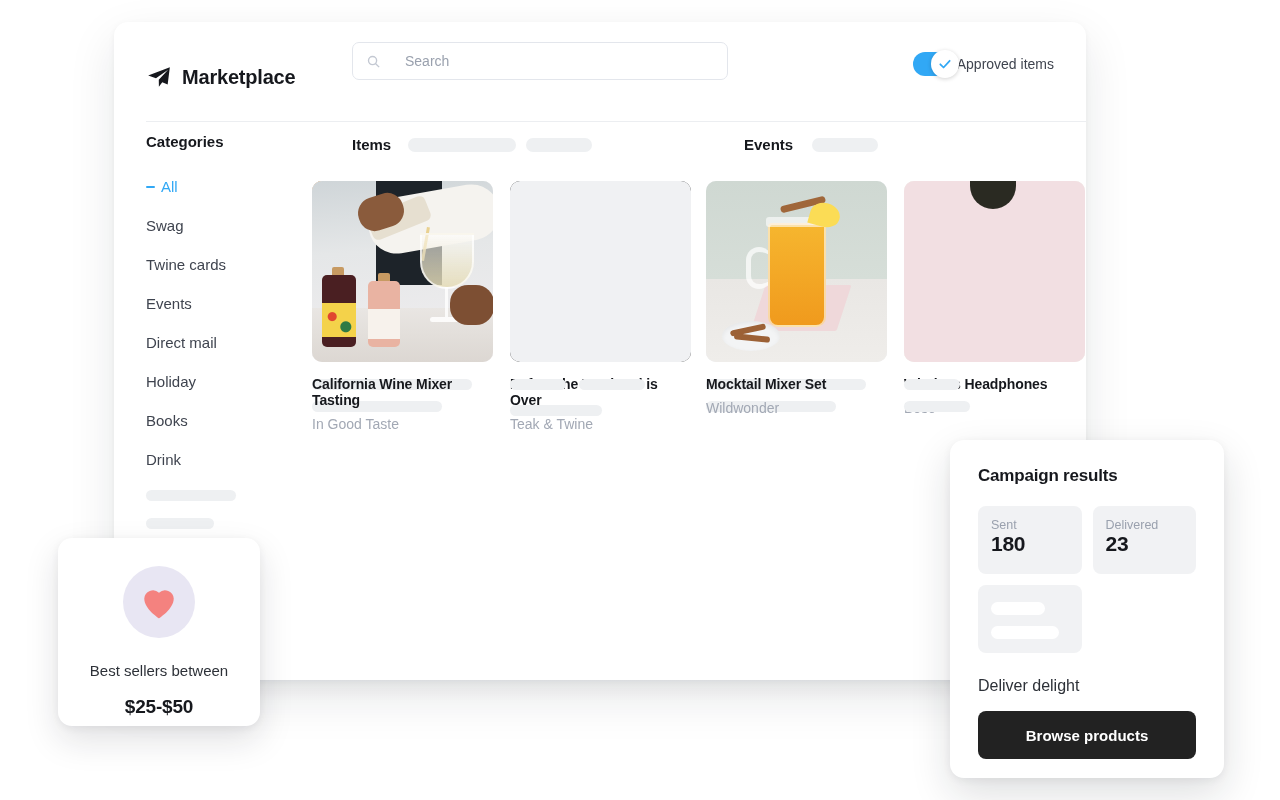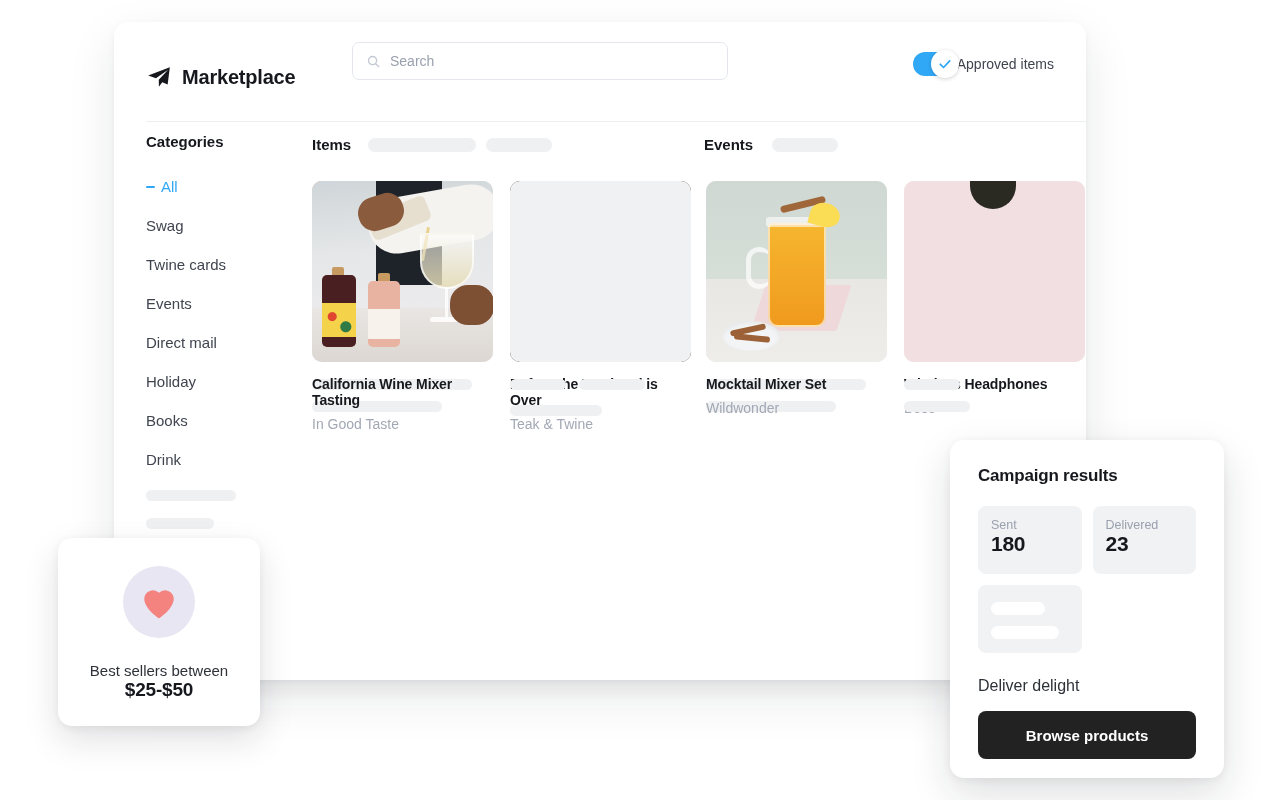--- a/index.html
+++ b/index.html
@@ -32,21 +32,21 @@
   }
   .brand { position:absolute; left:32px; top:42px; display:flex; align-items:center; gap:10px; }
   .brand-icon { width:26px; height:26px; display:block; color:#16181d; }
   .brand-title { font-size:20px; font-weight:700; color:#16181d; letter-spacing:-.2px; }
 
   .search-box {
     position:absolute; left:238px; top:20px;
     width:376px; height:38px;
     border:1px solid #e3e6ec; border-radius:7px;
     background:#fff;
-    display:flex; align-items:center; gap:9px; padding:0 13px;
+    display:flex; align-items:center; gap:24px; padding:0 13px;
   }
   .search-icon { width:15px; height:15px; color:#c3c8d2; flex:0 0 auto; }
   .search-placeholder { font-size:14px; color:#9aa1ae; }
 
   .toggle-wrap { position:absolute; right:32px; top:30px; display:flex; align-items:center; }
   .switch {
     position:relative; width:44px; height:24px; border-radius:12px;
     background:#31a8f5;
   }
   .switch .knob {
@@ -68,21 +68,21 @@
   .sidebar { position:absolute; left:32px; top:12px; width:168px; }
   .sidebar-title { font-size:15px; font-weight:700; color:#16181d; margin-bottom:28px; }
   .cat-item { font-size:15px; color:#3f444f; margin-bottom:22px; cursor:pointer; }
   .cat-item.active { color:#31a8f5; display:flex; align-items:center; gap:6px; font-weight:500; }
   .cat-dash { display:inline-block; width:9px; height:2px; background:#31a8f5; border-radius:1px; }
   .skel { background:#eef0f2; border-radius:6px; height:11px; }
   .sidebar .skel { margin-bottom:17px; }
 
   
   .content { position:absolute; left:198px; top:12px; right:0; }
-  .sections-head { position:relative; height:28px; }
+  .sections-head { position:relative; height:28px;margin-left:40px; }
   .sec-label { position:absolute; font-size:15px; font-weight:700; color:#16181d; top:3px; }
   .sec-label.items { left:0; }
   .sec-label.events { left:392px; }
   .head-skel { position:absolute; top:5px; height:14px; background:#eef0f2; border-radius:7px; }
 
   .grid { position:absolute; left:0; top:48px; width:790px; }
   .card { position:absolute; width:181px; }
   .thumb {
     width:181px; height:181px; border-radius:10px; overflow:hidden; position:relative;
     background:#f0f1f3;
@@ -185,21 +185,21 @@
   
   .bestsellers {
     position:absolute; left:58px; top:538px; width:202px; height:188px;
     background:#fff; border-radius:14px;
     box-shadow:0 14px 34px rgba(23,25,35,.13), 0 2px 8px rgba(23,25,35,.06);
     display:flex; flex-direction:column; align-items:center; padding-top:28px;
   }
   .heart-circle { width:72px; height:72px; border-radius:50%; background:#e8e6f3; display:flex; align-items:center; justify-content:center; }
   .heart-circle svg { width:40px; height:36px; color:#f4827f; }
   .bs-line1 { font-size:15px; color:#2d3138; margin-top:24px; }
-  .bs-line2 { font-size:19px; font-weight:700; color:#16181d; margin-top:0; letter-spacing:-.2px; }
+  .bs-line2 { font-size:19px; font-weight:700; color:#16181d; margin-top:17px; letter-spacing:-.2px; }
 
   
   .campaign {
     position:absolute; left:950px; top:440px; width:274px; height:338px;
     background:#fff; border-radius:14px;
     box-shadow:0 16px 40px rgba(23,25,35,.14), 0 2px 8px rgba(23,25,35,.06);
     padding:26px 28px;
   }
   .camp-title { font-size:17px; font-weight:600; color:#16181d; letter-spacing:-.2px; }
   .stats { display:grid; grid-template-columns:1fr 1fr; gap:11px; margin-top:20px; }

